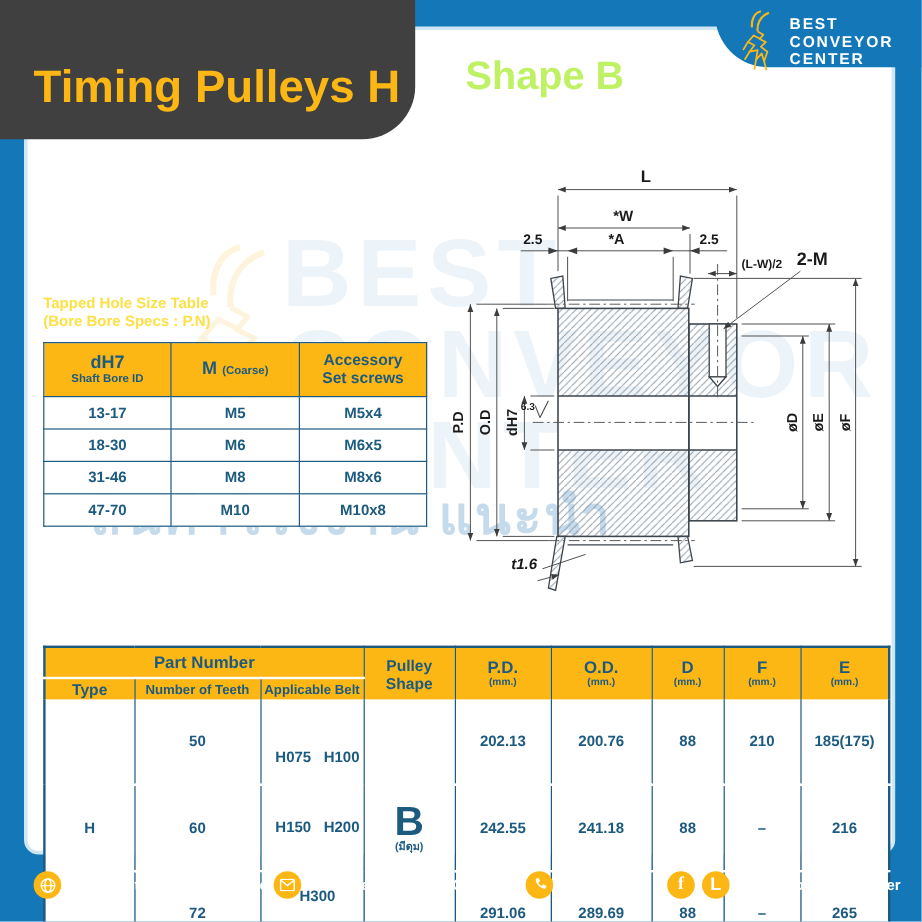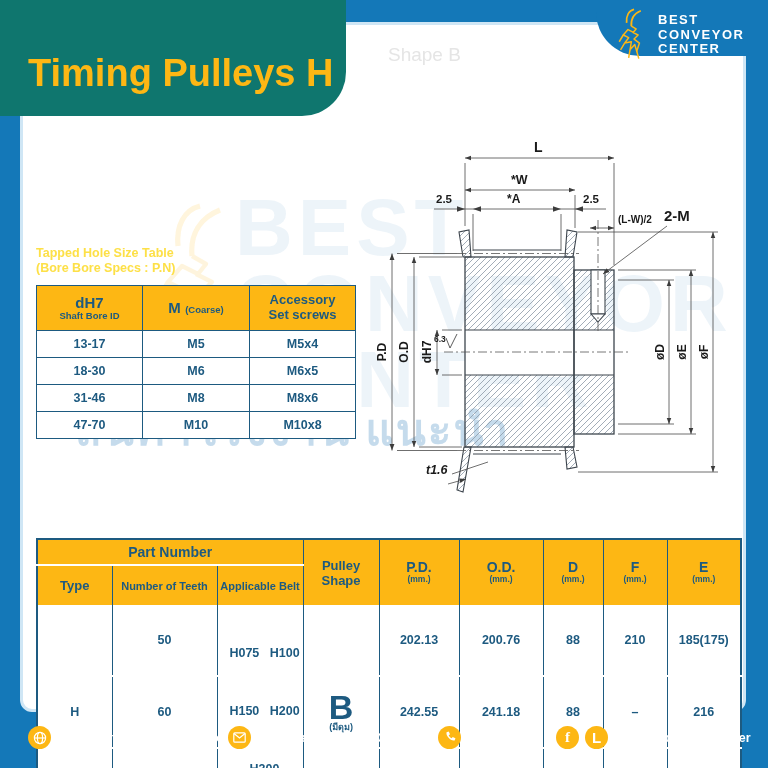--- a/index.html
+++ b/index.html
@@ -24,38 +24,38 @@
   }
   .wm-thai {
     position:absolute; left:55px; top:372px; width:660px;
     font-size:44px; font-weight:bold; letter-spacing:2px;
     color:rgba(150,190,220,0.55); white-space:nowrap;
   }
   .wm-goat { position:absolute; left:100px; top:180px; opacity:.14; }
 
   .title-tab {
     position:absolute; left:0; top:0; width:346px; height:116px;
-    background:#0f766e; border-radius:0 0 44px 0;
+    background:#404040; border-radius:0 0 44px 0;
   }
   .title-tab .t {
     position:absolute; left:28px; top:52px;
     font-size:38px; font-weight:bold; color:#fdb714; letter-spacing:0;
   }
   .logo-block {
     position:absolute; right:0; top:0; width:172px; height:56px;
     background:#1478b8; border-radius:0 0 0 44px;
   }
   .logo-goat { position:absolute; left:12px; top:8px; }
   .logo-text {
     position:absolute; left:62px; top:13px; color:#ffffff;
     font-size:13px; font-weight:bold; line-height:1.12; letter-spacing:1.5px;
   }
   .shape-title {
     position:absolute; left:388px; top:44px;
-    font-size:19px; font-weight:400; color:#e5e5e5;
+    font-size:33px; font-weight:700; color:#bef264;
   }
 
   
   .tapped-title {
     position:absolute; left:36px; top:246px;
     font-size:12.5px; font-weight:bold; color:#fde047; line-height:1.18;
   }
   table.tapped {
     position:absolute; left:36px; top:285px; width:319px;
     border-collapse:collapse; table-layout:fixed;
@@ -75,21 +75,21 @@
   table.parts {
     position:absolute; left:36px; top:538px; width:704px;
     border-collapse:collapse; table-layout:fixed;
   }
   table.parts th, table.parts td { color:#1d5a80; text-align:center; vertical-align:middle; }
   table.parts th {
     background:#fdb714; border-left:1.6px solid #1d5a80; border-right:1.6px solid #1d5a80;
     font-weight:bold;
   }
   tr.h1 th { height:26px; font-size:14px; }
-  tr.h2 th { height:40px; }
+  tr.h2 th { height:18px; }
   th.big { font-size:16px; line-height:1; }
   th .mm { display:block; font-size:8.5px; font-weight:bold; line-height:1.2; }
   th.gap { border-bottom:2.5px solid #ffffff;margin-left:32px; }
   table.parts { border:2px solid #1d5a80; }
   table.parts td {
     border-left:1.6px solid #1d5a80; border-right:1.6px solid #1d5a80;
     font-size:12.5px; font-weight:bold; height:24px; background:#ffffff;
   }
   td.stripe { background:#dde3ec;margin-top:10px; }
   tr.r2 td, tr.r3 td { border-top:2.5px solid #ffffff; }

